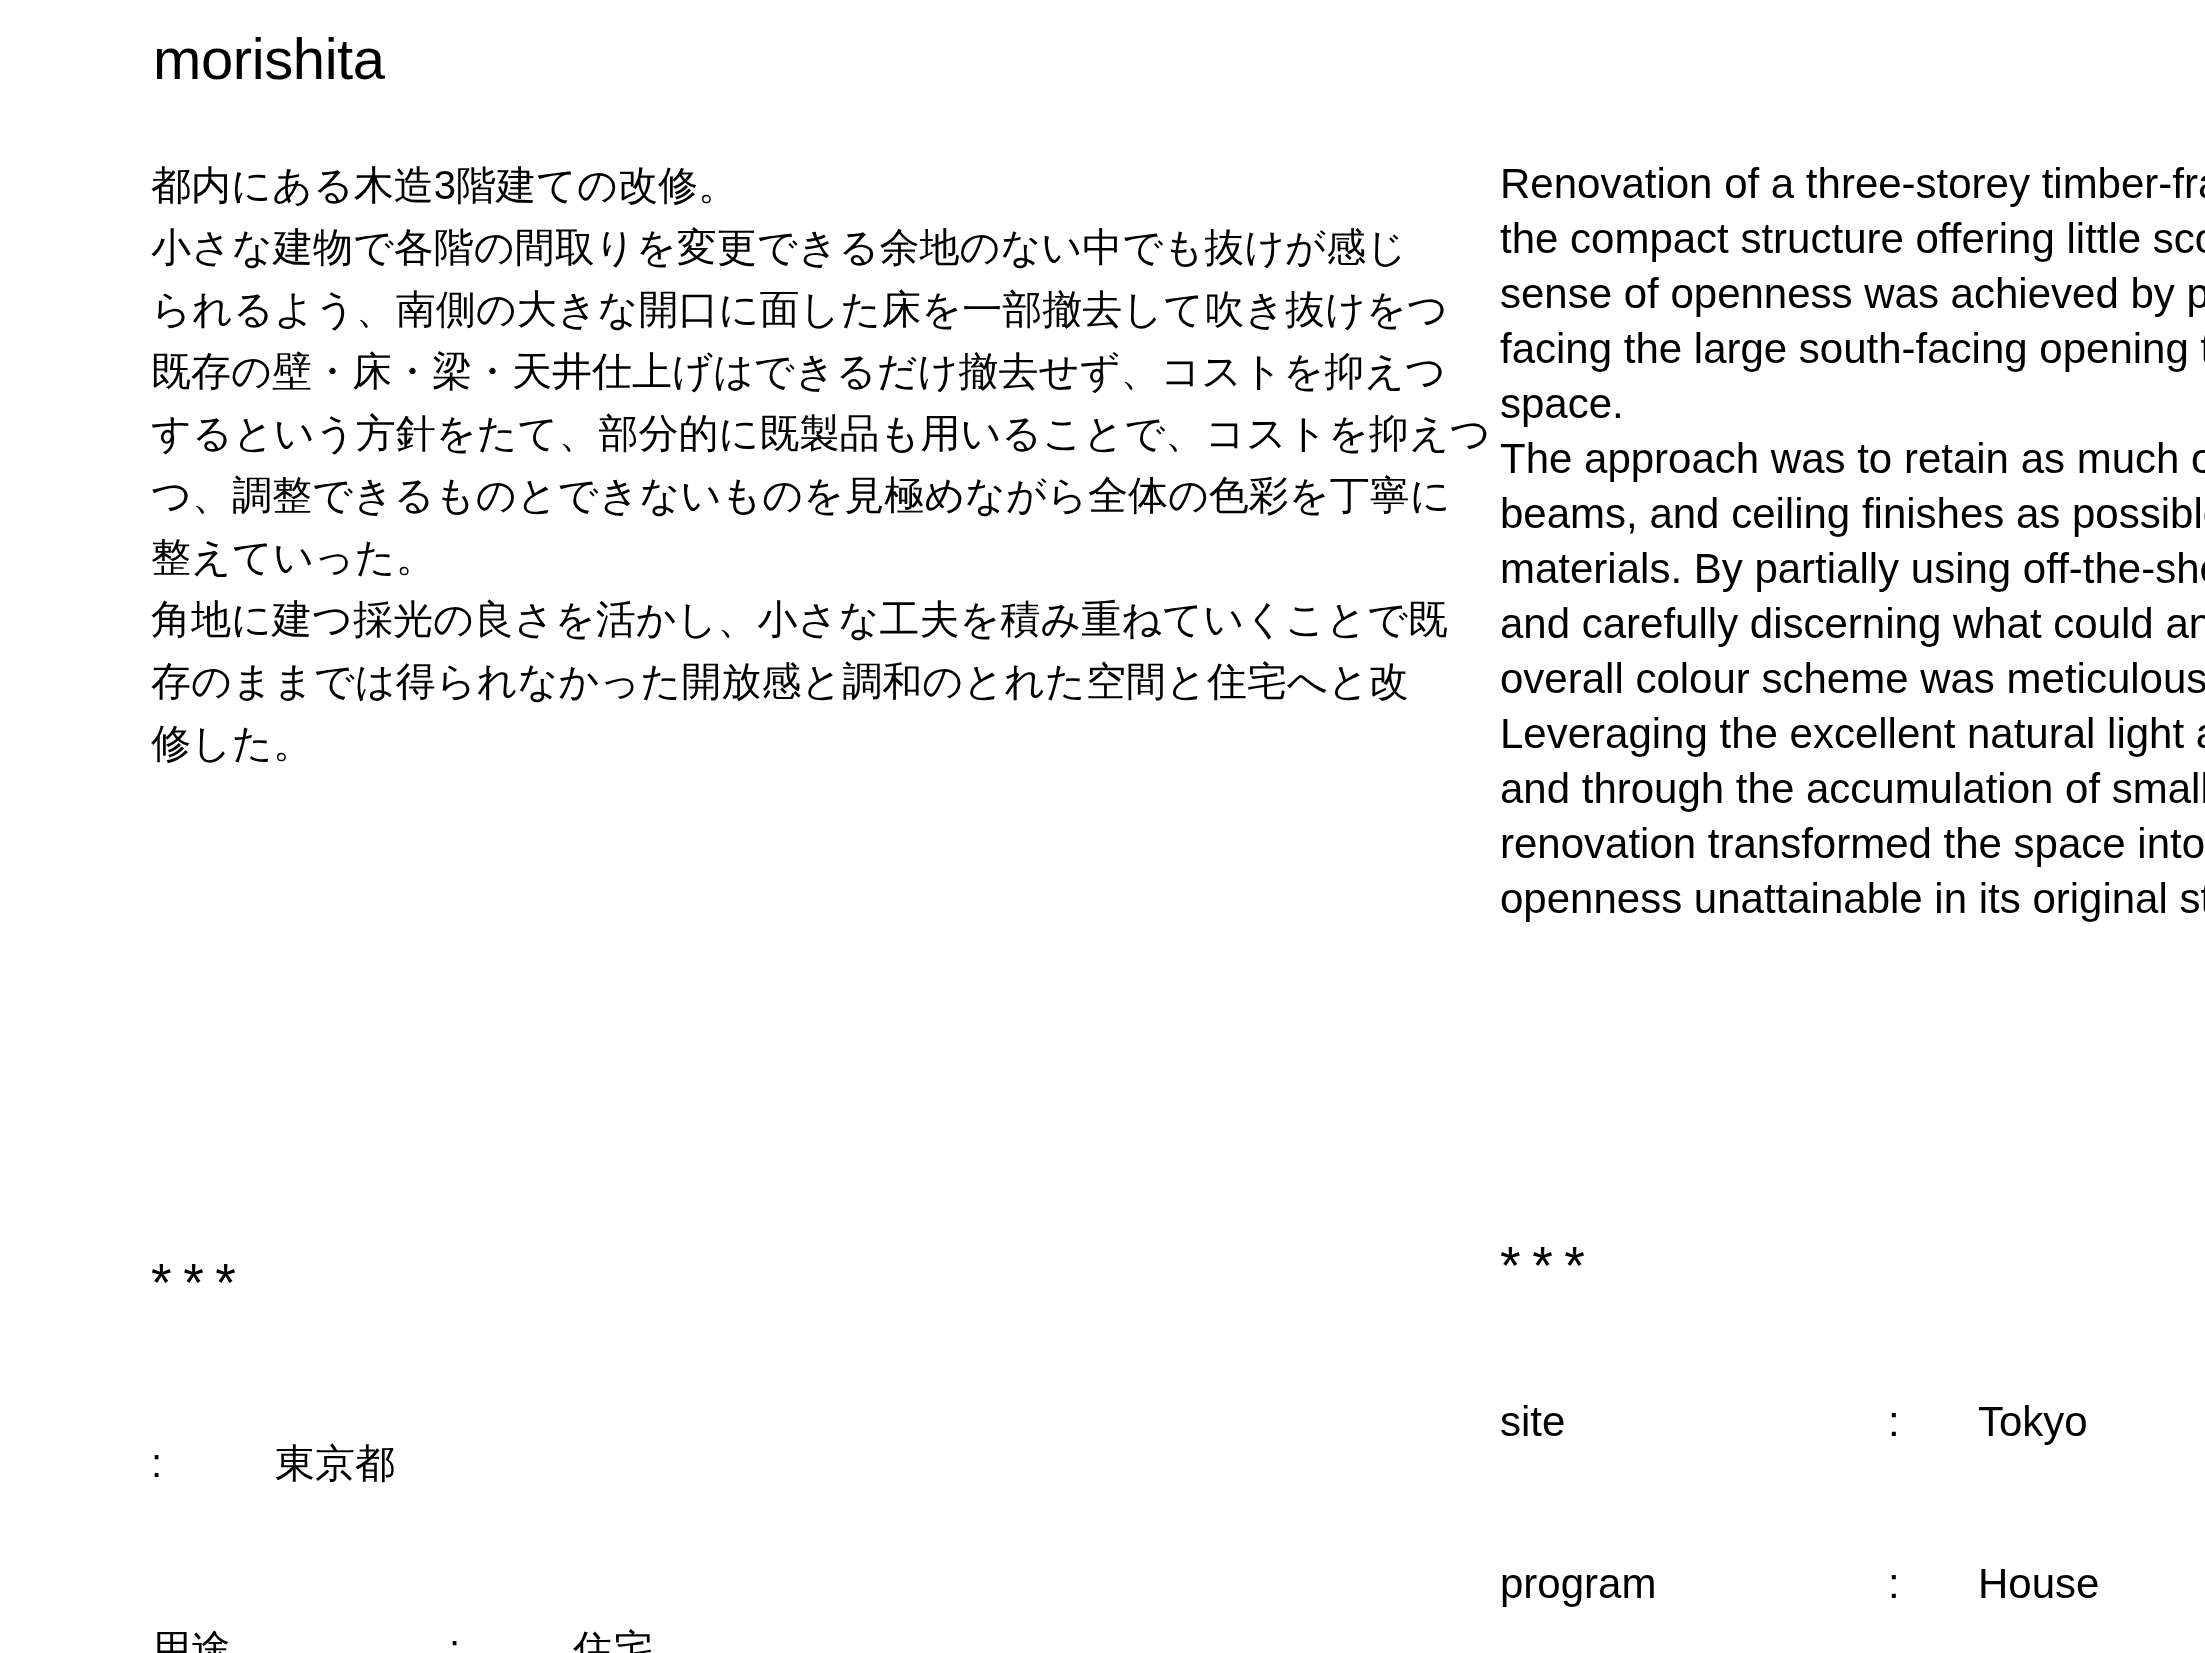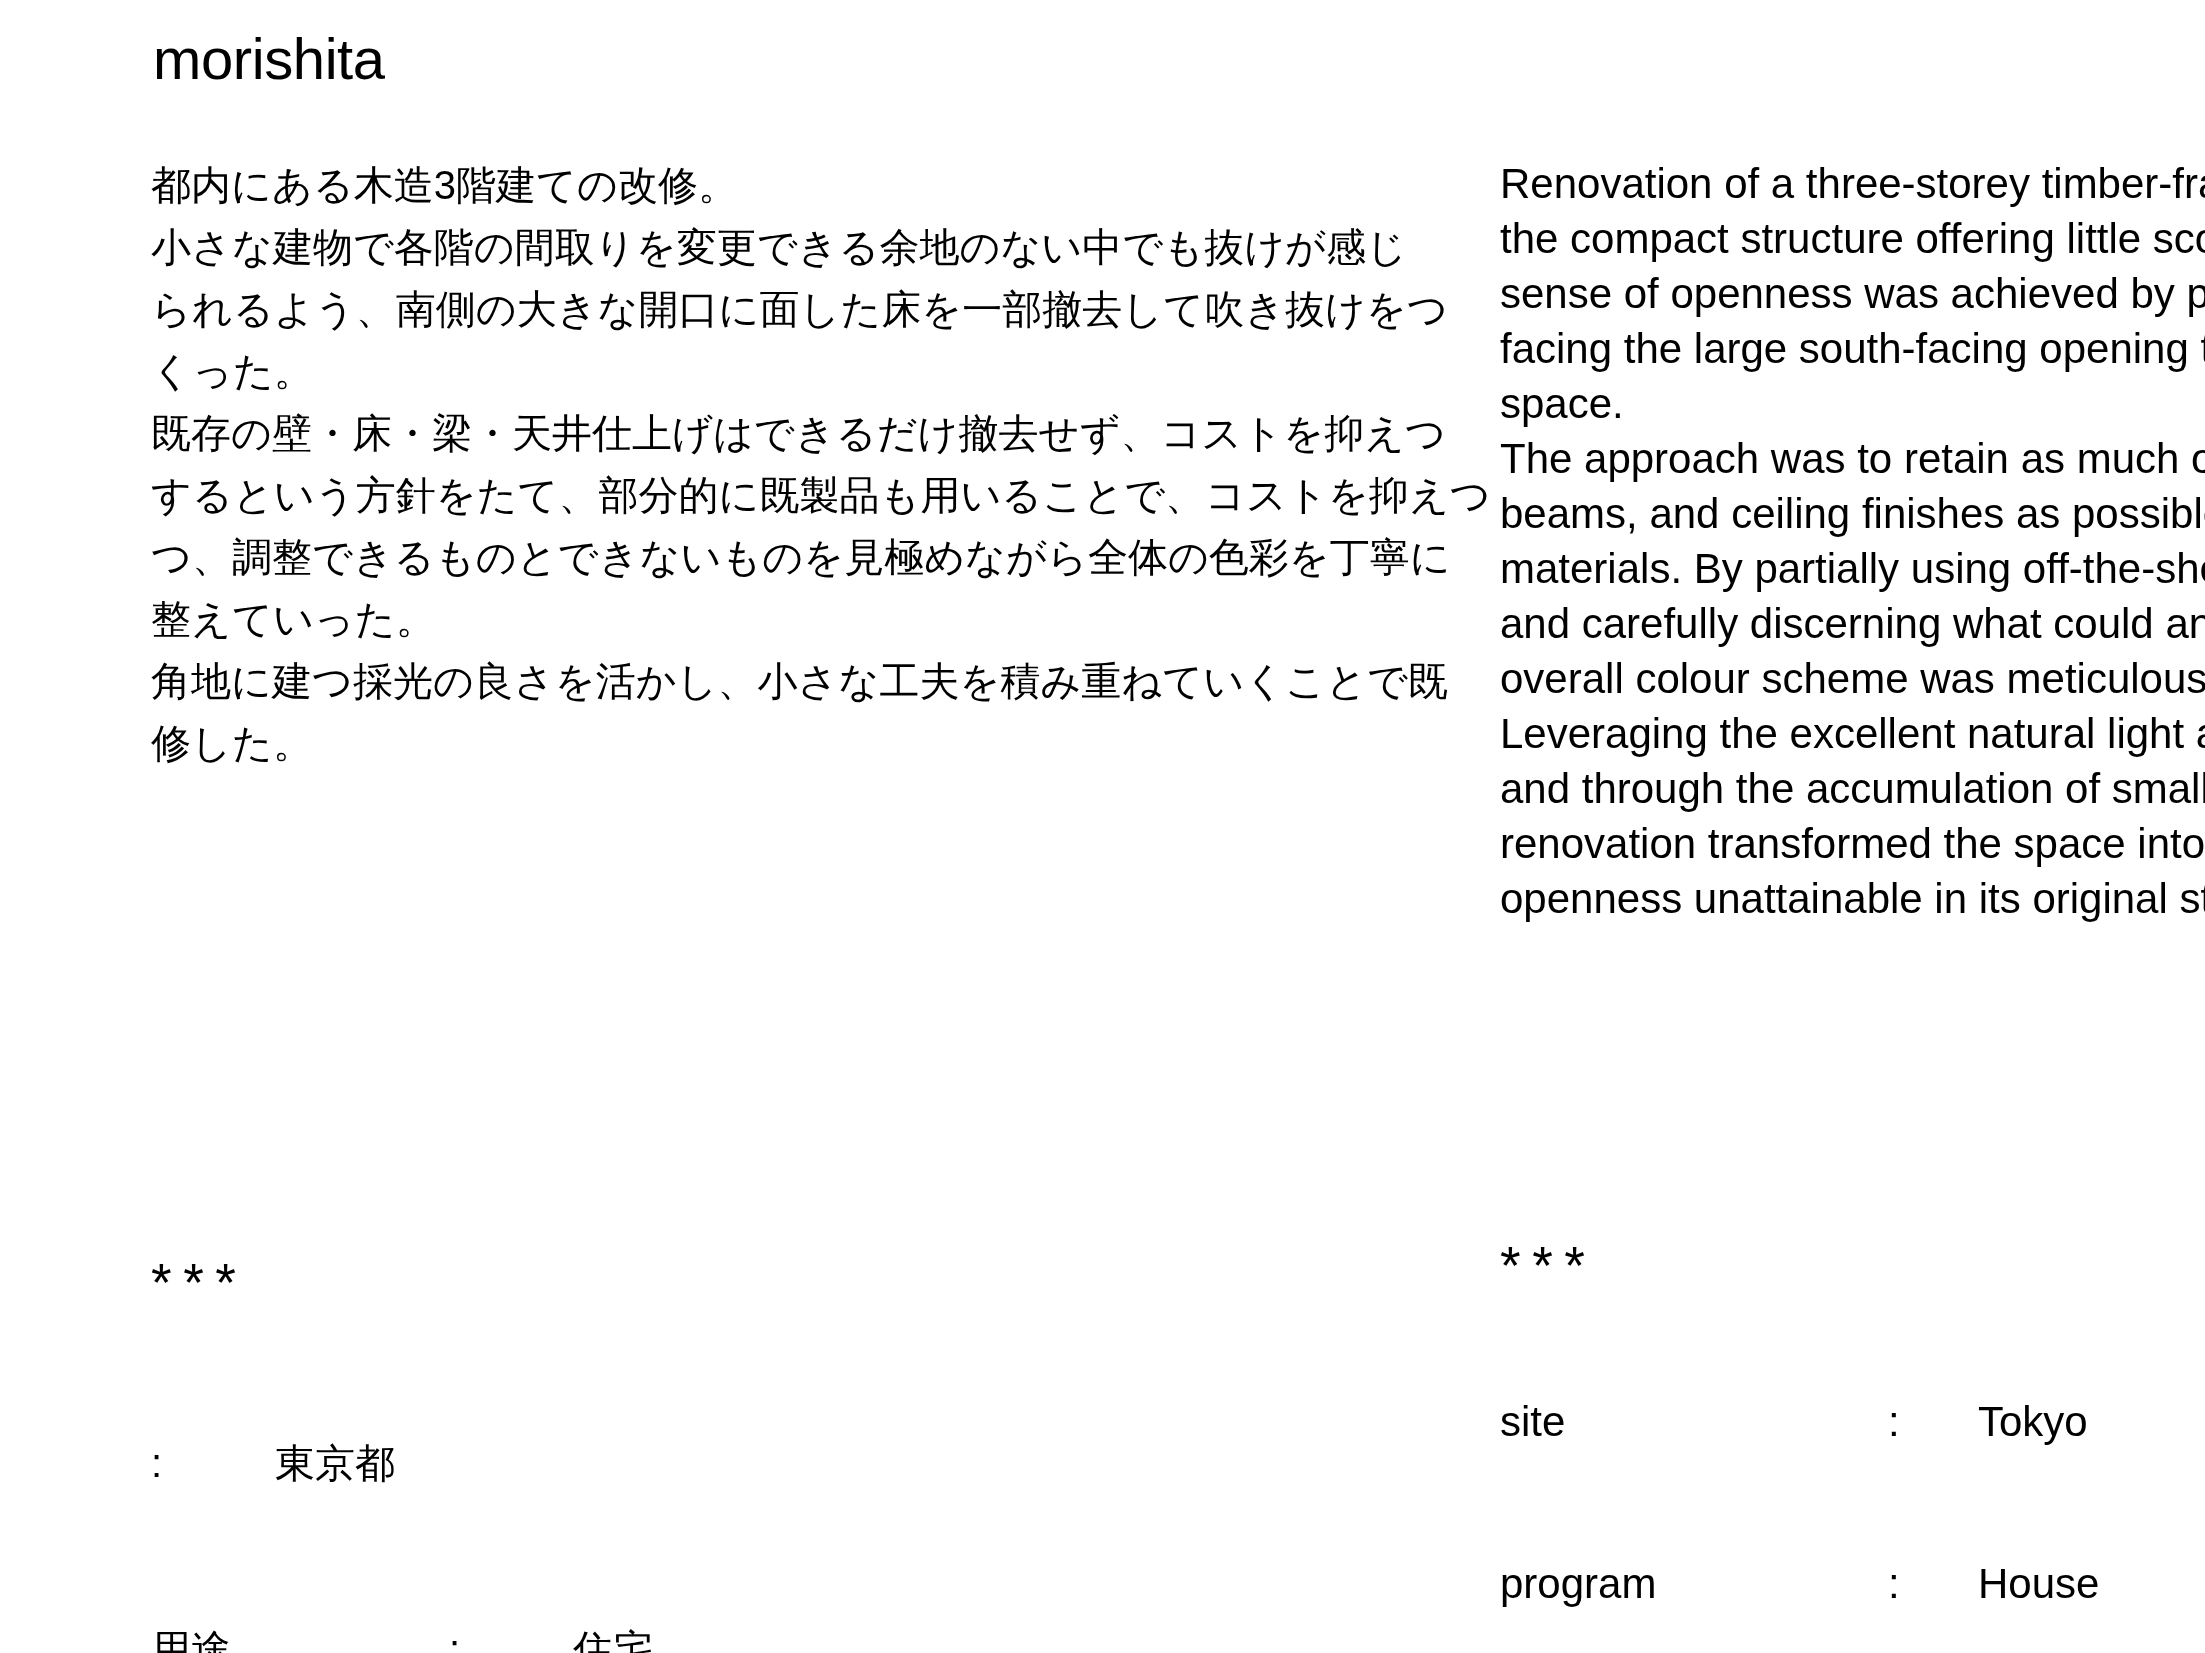--- a/index.html
+++ b/index.html
@@ -87,26 +87,26 @@
 <body>
 
 <div class="page">
 
   <h1 class="title">morishita</h1>
 
   <div class="jp-para">
     <div class="text-line">都内にある木造3階建ての改修。</div>
     <div class="text-line">小さな建物で各階の間取りを変更できる余地のない中でも抜けが感じ</div>
     <div class="text-line">られるよう、南側の大きな開口に面した床を一部撤去して吹き抜けをつ</div>
-    <div class="text-line">くった。</div>
     <div class="text-line">既存の壁・床・梁・天井仕上げはできるだけ撤去せず、コストを抑えつ</div>
     <div class="text-line">するという方針をたて、部分的に既製品も用いることで、コストを抑えつ</div>
     <div class="text-line">つ、調整できるものとできないものを見極めながら全体の色彩を丁寧に</div>
     <div class="text-line">整えていった。</div>
     <div class="text-line">角地に建つ採光の良さを活かし、小さな工夫を積み重ねていくことで既</div>
+    <div class="text-line">存のままでは得られなかった開放感と調和のとれた空間と住宅へと改</div>
     <div class="text-line">修した。</div>
   </div>
 
   <div class="en-para">
     <div class="text-line">Renovation of a three-storey timber-framed house in Tokyo. Despite</div>
     <div class="text-line">the compact structure offering little scope for altering floor plans, a</div>
     <div class="text-line">sense of openness was achieved by partially removing flooring</div>
     <div class="text-line">facing the large south-facing opening to create a double-height</div>
     <div class="text-line">space.</div>
     <div class="text-line">The approach was to retain as much of the existing walls, floors,</div>

